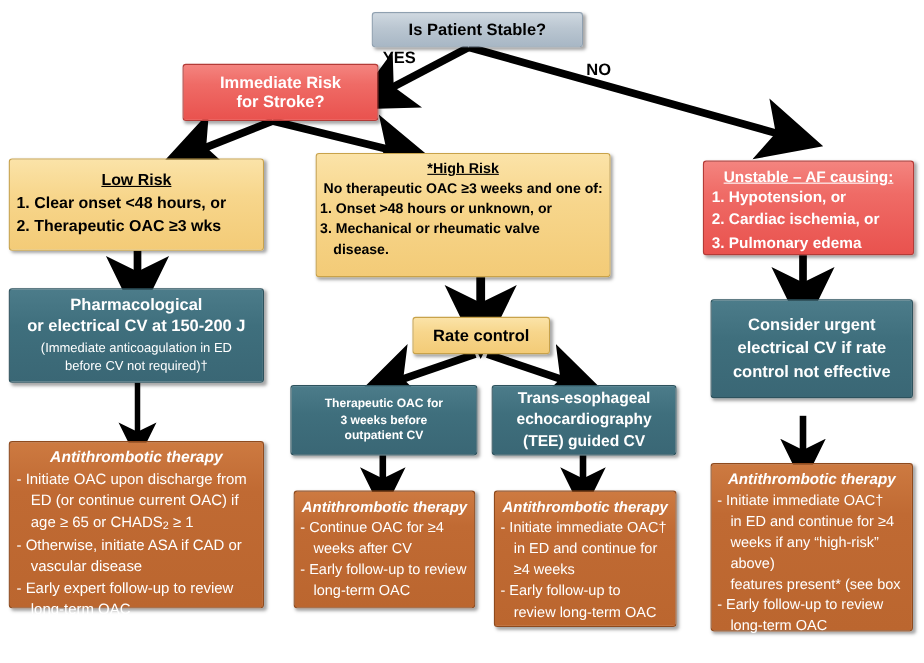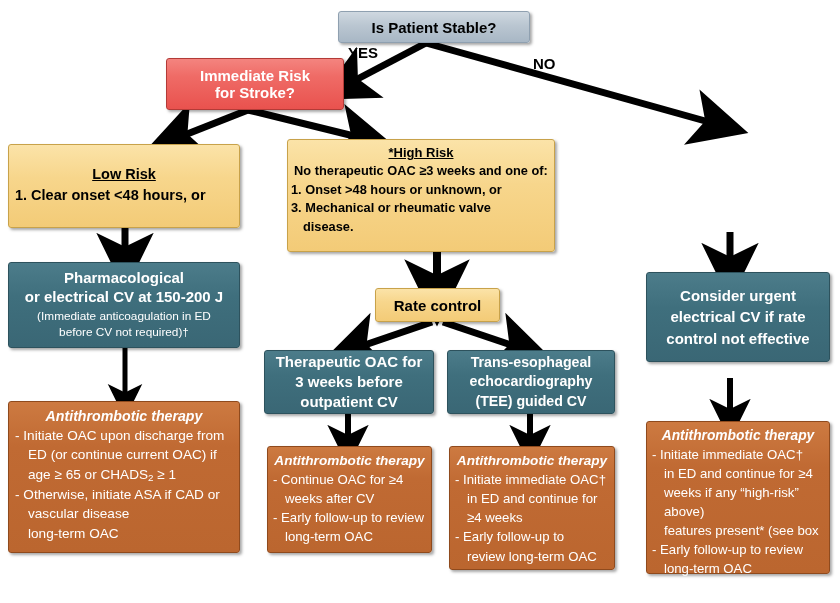--- a/index.html
+++ b/index.html
@@ -115,46 +115,55 @@
 
   <div class="box b-red" style="left:166px;top:58px;width:178px;height:52px;font-size:15px;text-align:center;">
     <div>Immediate Risk</div>
     <div>for Stroke?</div>
   </div>
 
   <div class="box b-yellow" style="left:8px;top:144px;width:232px;height:84px;font-size:14.5px;padding:4px 6px;">
     <div class="ttl" style="margin-bottom:3px;"><u>Low Risk</u></div>
     <ul class="li">
       <li style="line-height:1.42;">1. Clear onset &lt;48 hours, or</li>
+      <li style="line-height:1.42;">2. Therapeutic OAC ≥3 wks</li>
     </ul>
   </div>
 
   <div class="box b-yellow" style="left:287px;top:139px;width:268px;height:113px;font-size:12.8px;padding:3px 3px;justify-content:flex-start;">
     <div class="ttl" style="margin:2px 0 2px;font-size:13px;"><u>*High Risk</u></div>
     <div style="text-align:center;line-height:1.46;">No therapeutic OAC ≥3 weeks and one of:</div>
     <ul class="li">
       <li style="line-height:1.46;">1. Onset &gt;48 hours or unknown, or</li>
       <li style="line-height:1.46;">3. Mechanical or rheumatic valve</li>
       <li style="line-height:1.46;padding-left:12px;">disease.</li>
     </ul>
   </div>
 
+  <div class="box b-red" style="left:639px;top:146px;width:192px;height:86px;font-size:14px;padding:3px 7px;justify-content:flex-start;">
+    <div class="ttl" style="margin:2px 0 1px;"><u>Unstable – AF causing:</u></div>
+    <ul class="li">
+      <li style="line-height:1.45;">1. Hypotension, or</li>
+      <li style="line-height:1.45;">2. Cardiac ischemia, or</li>
+      <li style="line-height:1.45;">3. Pulmonary edema</li>
+    </ul>
+  </div>
 
   <div class="box b-teal" style="left:8px;top:262px;width:232px;height:86px;font-size:15px;padding:2px 5px;">
     <div style="line-height:1.25;">Pharmacological</div>
     <div style="line-height:1.25;">or electrical CV at 150-200 J</div>
     <div class="sub" style="font-size:11.8px;line-height:1.35;margin-top:2px;">(Immediate anticoagulation in ED</div>
     <div class="sub" style="font-size:11.8px;line-height:1.35;">before CV not required)†</div>
   </div>
 
   <div class="box b-yellow" style="left:375px;top:288px;width:125px;height:34px;font-size:15px;text-align:center;">
     <div>Rate control</div>
   </div>
 
-  <div class="box b-teal" style="left:264px;top:350px;width:170px;height:64px;font-size:15px;padding:2px 4px;">
+  <div class="box b-teal" style="left:264px;top:350px;width:170px;height:64px;font-size:11px;padding:2px 4px;">
     <div style="line-height:1.35;">Therapeutic OAC for</div>
     <div style="line-height:1.35;">3 weeks before</div>
     <div style="line-height:1.35;">outpatient CV</div>
   </div>
 
   <div class="box b-teal" style="left:447px;top:350px;width:168px;height:64px;font-size:14.2px;padding:2px 4px;">
     <div style="line-height:1.35;">Trans-esophageal</div>
     <div style="line-height:1.35;">echocardiography</div>
     <div style="line-height:1.35;">(TEE) guided CV</div>
   </div>
@@ -166,20 +175,21 @@
   </div>
 
   <div class="box b-orange" style="left:8px;top:401px;width:232px;height:152px;font-size:13.6px;padding:3px 6px;justify-content:flex-start;">
     <div class="ital" style="font-size:14.2px;margin:3px 0 2px;">Antithrombotic therapy</div>
     <ul class="li">
       <li style="line-height:1.43;">-  Initiate OAC upon discharge from</li>
       <li style="line-height:1.43;padding-left:13px;">ED (or continue current OAC) if</li>
       <li style="line-height:1.43;padding-left:13px;">age ≥ 65 or CHADS<sub>2</sub> ≥ 1</li>
       <li style="line-height:1.43;">-  Otherwise, initiate ASA if CAD or</li>
       <li style="line-height:1.43;padding-left:13px;">vascular disease</li>
+      <li style="line-height:1.43;">-  Early expert follow-up to review</li>
       <li style="line-height:1.43;padding-left:13px;">long-term OAC</li>
     </ul>
   </div>
 
   <div class="box b-orange" style="left:267px;top:446px;width:165px;height:107px;font-size:13.2px;padding:3px 5px;justify-content:flex-start;">
     <div class="ital" style="font-size:13.6px;margin:3px 0 2px;">Antithrombotic therapy</div>
     <ul class="li">
       <li style="line-height:1.45;">-  Continue OAC for ≥4</li>
       <li style="line-height:1.45;padding-left:12px;">weeks after CV</li>
       <li style="line-height:1.45;">-  Early follow-up to review</li>

